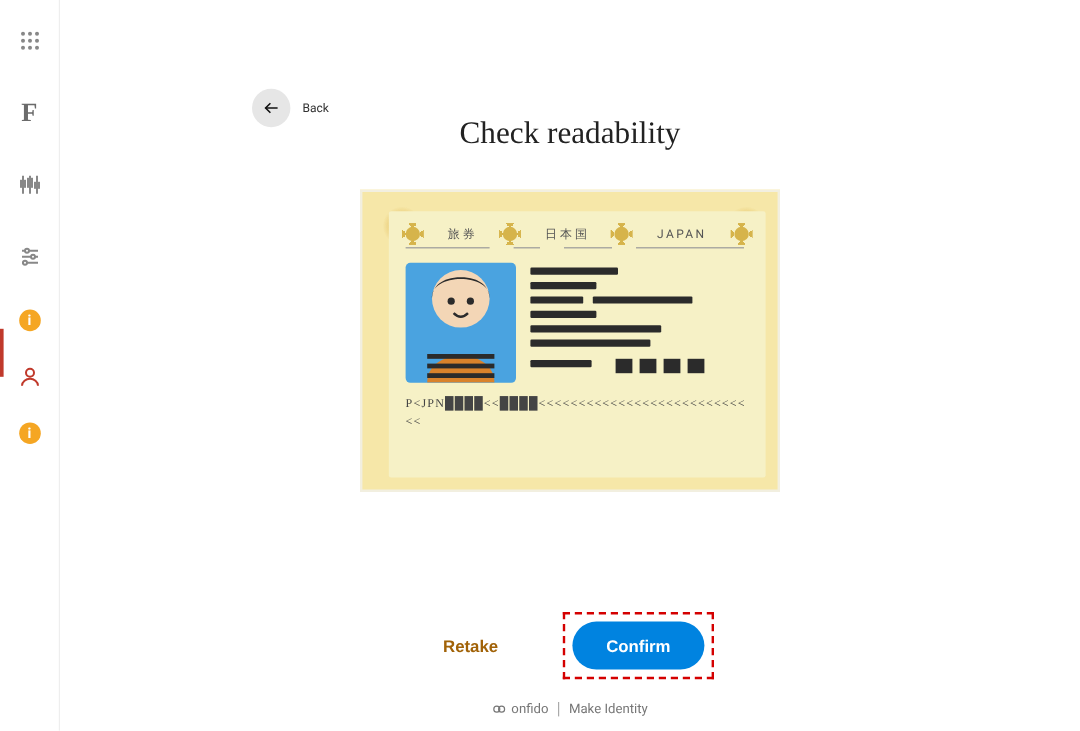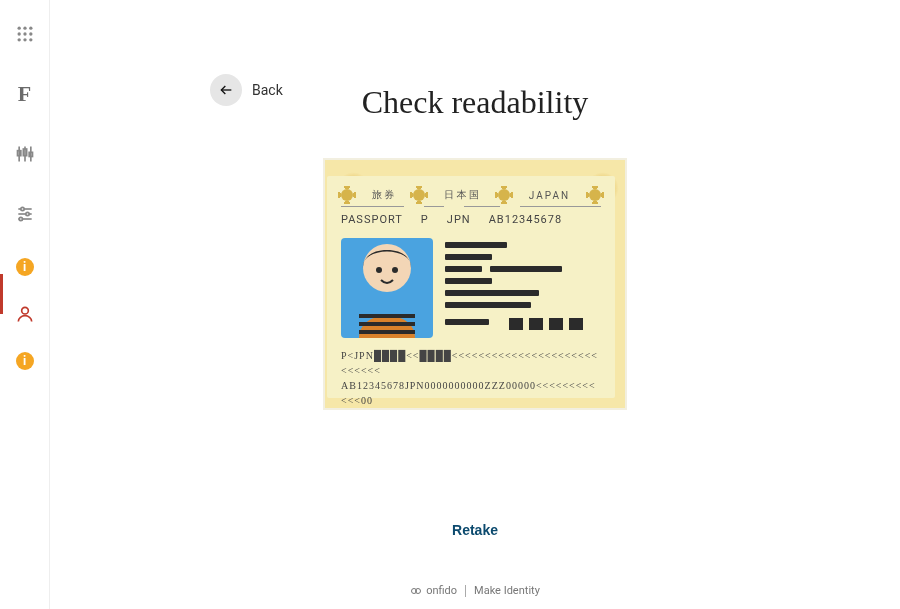--- a/index.html
+++ b/index.html
@@ -85,44 +85,44 @@
     gap: 10px;
     cursor: pointer;
   }
   .back-btn {
     width: 32px; height: 32px;
     background: #e6e6e6;
     border-radius: 50%;
     display: flex; align-items: center; justify-content: center;
   }
   .back-btn svg { width: 16px; height: 16px; }
-  .back-label { font-size: 14px; color: #333; }
+  .back-label { font-size: 10px; color: #333; }
   .page-title {
     position: absolute;
-    top: 84px;
+    top: 96px;
     left: 0; right: 0;
     text-align: center;
     font-family: Georgia, "Times New Roman", serif;
     font-weight: 300;
-    font-size: 32px;
+    font-size: 26px;
     color: #222;
   }
   .passport-area {
     position: absolute;
     top: 158px;
     left: 0; right: 0;
     display: flex;
     justify-content: center;
   }
   .passport-wrap {
-    width: 304px;
+    width: 350px;
     height: 252px;
     background: linear-gradient(#F6E7A8,#F6E7A8);
     position: relative;
-    padding: 18px 12px 12px 4px;
+    padding: 18px 12px 12px 24px;
     overflow: hidden;
     box-shadow: inset 0 0 0 2px #f2efe0;
   }
   .passport-wrap::before {
     content: "";
     position: absolute;
     inset: 0;
     background: radial-gradient(circle at 10% 12%, #e8c86f 0 10px, transparent 16px),
                 radial-gradient(circle at 92% 12%, #e8c86f 0 10px, transparent 16px),
                 radial-gradient(circle at 50% 50%, #f3e5a1 0 30px, transparent 60px);
@@ -222,21 +222,21 @@
     top: 510px;
     left: 0; right: 0;
     display: flex;
     align-items: center;
     justify-content: center;
     gap: 40px;
   }
   .retake {
     background: none;
     border: none;
-    color: #0c4a6e;
+    color: #a16207;
     font-weight: 600;
     font-size: 14px;
     cursor: pointer;
     padding: 12px 14px;
   }
   .confirm-wrap {
     position: relative;
     padding: 6px;
     border: 2.5px dashed #d40000;
   }
@@ -353,26 +353,20 @@
           <span style="font-size:10px;color:#555">日 本 国</span>
           <span class="flower"></span>
           <span style="font-size:10px;letter-spacing:2px;color:#555">JAPAN</span>
           <span class="flower"></span>
         </div>
         <div class="pp-header-row">
           <span class="seg" style="width:70px"></span>
           <span class="seg" style="width:22px"></span>
           <span class="seg" style="width:40px"></span>
           <span class="seg" style="width:90px"></span>
-        </div>
-        <div class="pp-labels">
-          <span>PASSPORT</span>
-          <span>P</span>
-          <span>JPN</span>
-          <span>AB12345678</span>
         </div>
         <div class="pp-body">
           <div class="pp-photo">
             <svg class="avatar" viewBox="0 0 92 110">
               <circle cx="46" cy="40" r="24" fill="#F3D6B6"></circle>
               <path d="M22 40 C20 18 72 18 70 40 C70 30 62 22 46 22 C30 22 22 30 22 40 Z" fill="#2b2b2b"></path>
               <circle cx="38" cy="42" r="3" fill="#2b2b2b"></circle>
               <circle cx="54" cy="42" r="3" fill="#2b2b2b"></circle>
               <path d="M40 52 Q46 58 52 52" stroke="#2b2b2b" stroke-width="2" fill="none"></path>
               <path d="M18 110 C18 80 74 80 74 110 Z" fill="#d9822b"></path>
@@ -397,29 +391,31 @@
                   <div class="b"></div>
                   <div class="b"></div>
                   <div class="b"></div>
                   <div class="b"></div>
                 </div>
             </div>
           </div>
         </div>
         <div class="mrz">
           <div>P&lt;JPN████&lt;&lt;████&lt;&lt;&lt;&lt;&lt;&lt;&lt;&lt;&lt;&lt;&lt;&lt;&lt;&lt;&lt;&lt;&lt;&lt;&lt;&lt;&lt;&lt;&lt;&lt;&lt;&lt;&lt;&lt;</div>
-          <div>AB12345678JPN0000000000ZZZ00000&lt;&lt;&lt;&lt;&lt;&lt;&lt;&lt;&lt;&lt;&lt;&lt;00</div>
         </div>
       </div>
     </div>
   </div>
 
 
   <div class="actions">
     <button class="retake">Retake</button>
+    <div class="confirm-wrap">
+      <button class="confirm">Confirm</button>
+    </div>
   </div>
 
   <div class="footer-brand">
     <span class="logo-mark">
       <svg viewBox="0 0 24 24" fill="none" stroke="#777" stroke-width="2">
           <circle cx="8" cy="12" r="5"></circle>
           <circle cx="16" cy="12" r="5"></circle>
         </svg>
       <span>onfido</span>
     </span>

